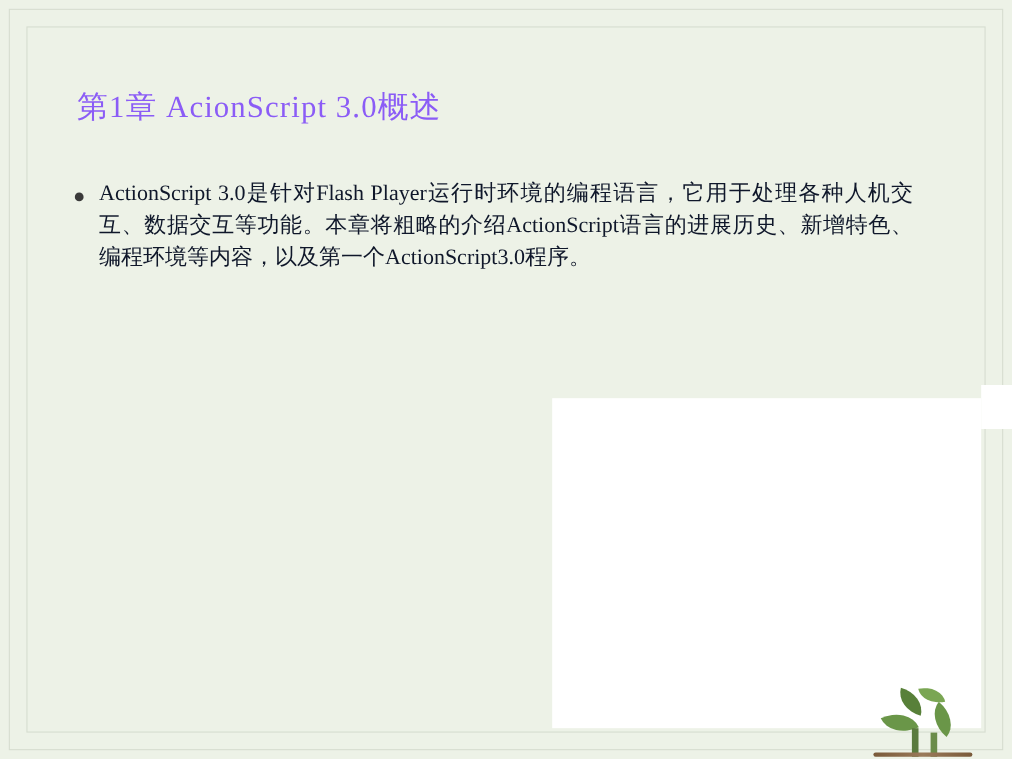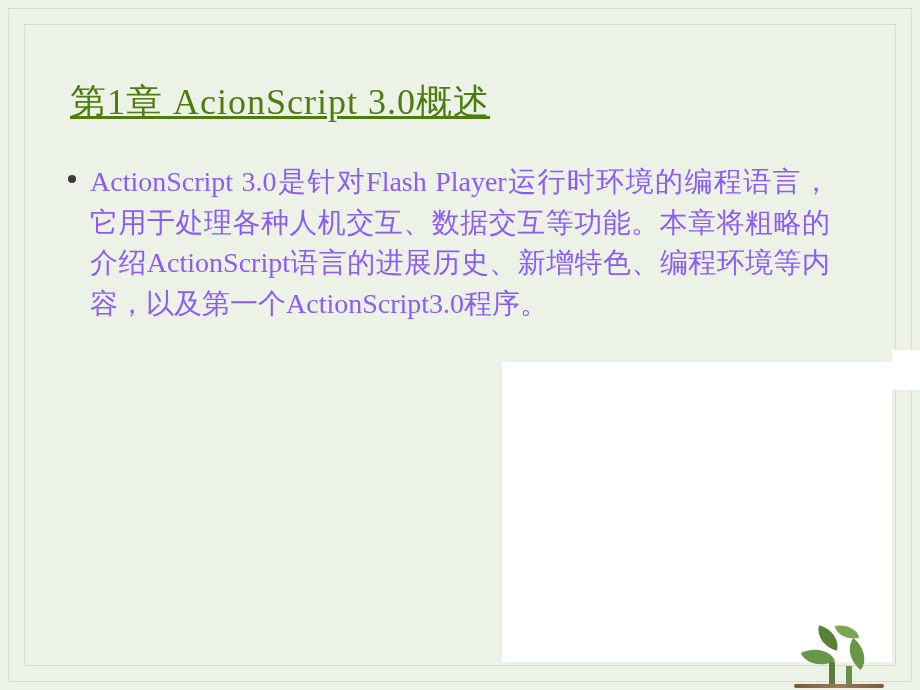--- a/index.html
+++ b/index.html
@@ -16,33 +16,32 @@
   }
   .inner-border {
     position: absolute;
     top: 24px; left: 24px; right: 24px; bottom: 24px;
     border: 1px solid #d6ddd0;
   }
   .title {
     position: absolute;
     top: 78px;
     left: 70px;
-    font-size: 36px;
-    color: #4d7c0f;
+    font-size: 28px;
+    color: #8b5cf6;
     letter-spacing: 1px;
     font-weight: 400;
-    text-decoration: underline;
   }
   .body-text {
     position: absolute;
     top: 162px;
     left: 90px;
     width: 740px;
-    font-size: 28px;
-    color: #8b5cf6;
+    font-size: 20px;
+    color: #0f172a;
     line-height: 1.45;
     text-align: justify;
   }
   .bullet {
     position: absolute;
     top: 175px;
     left: 68px;
     width: 8px;
     height: 8px;
     background: #3a3a3a;

